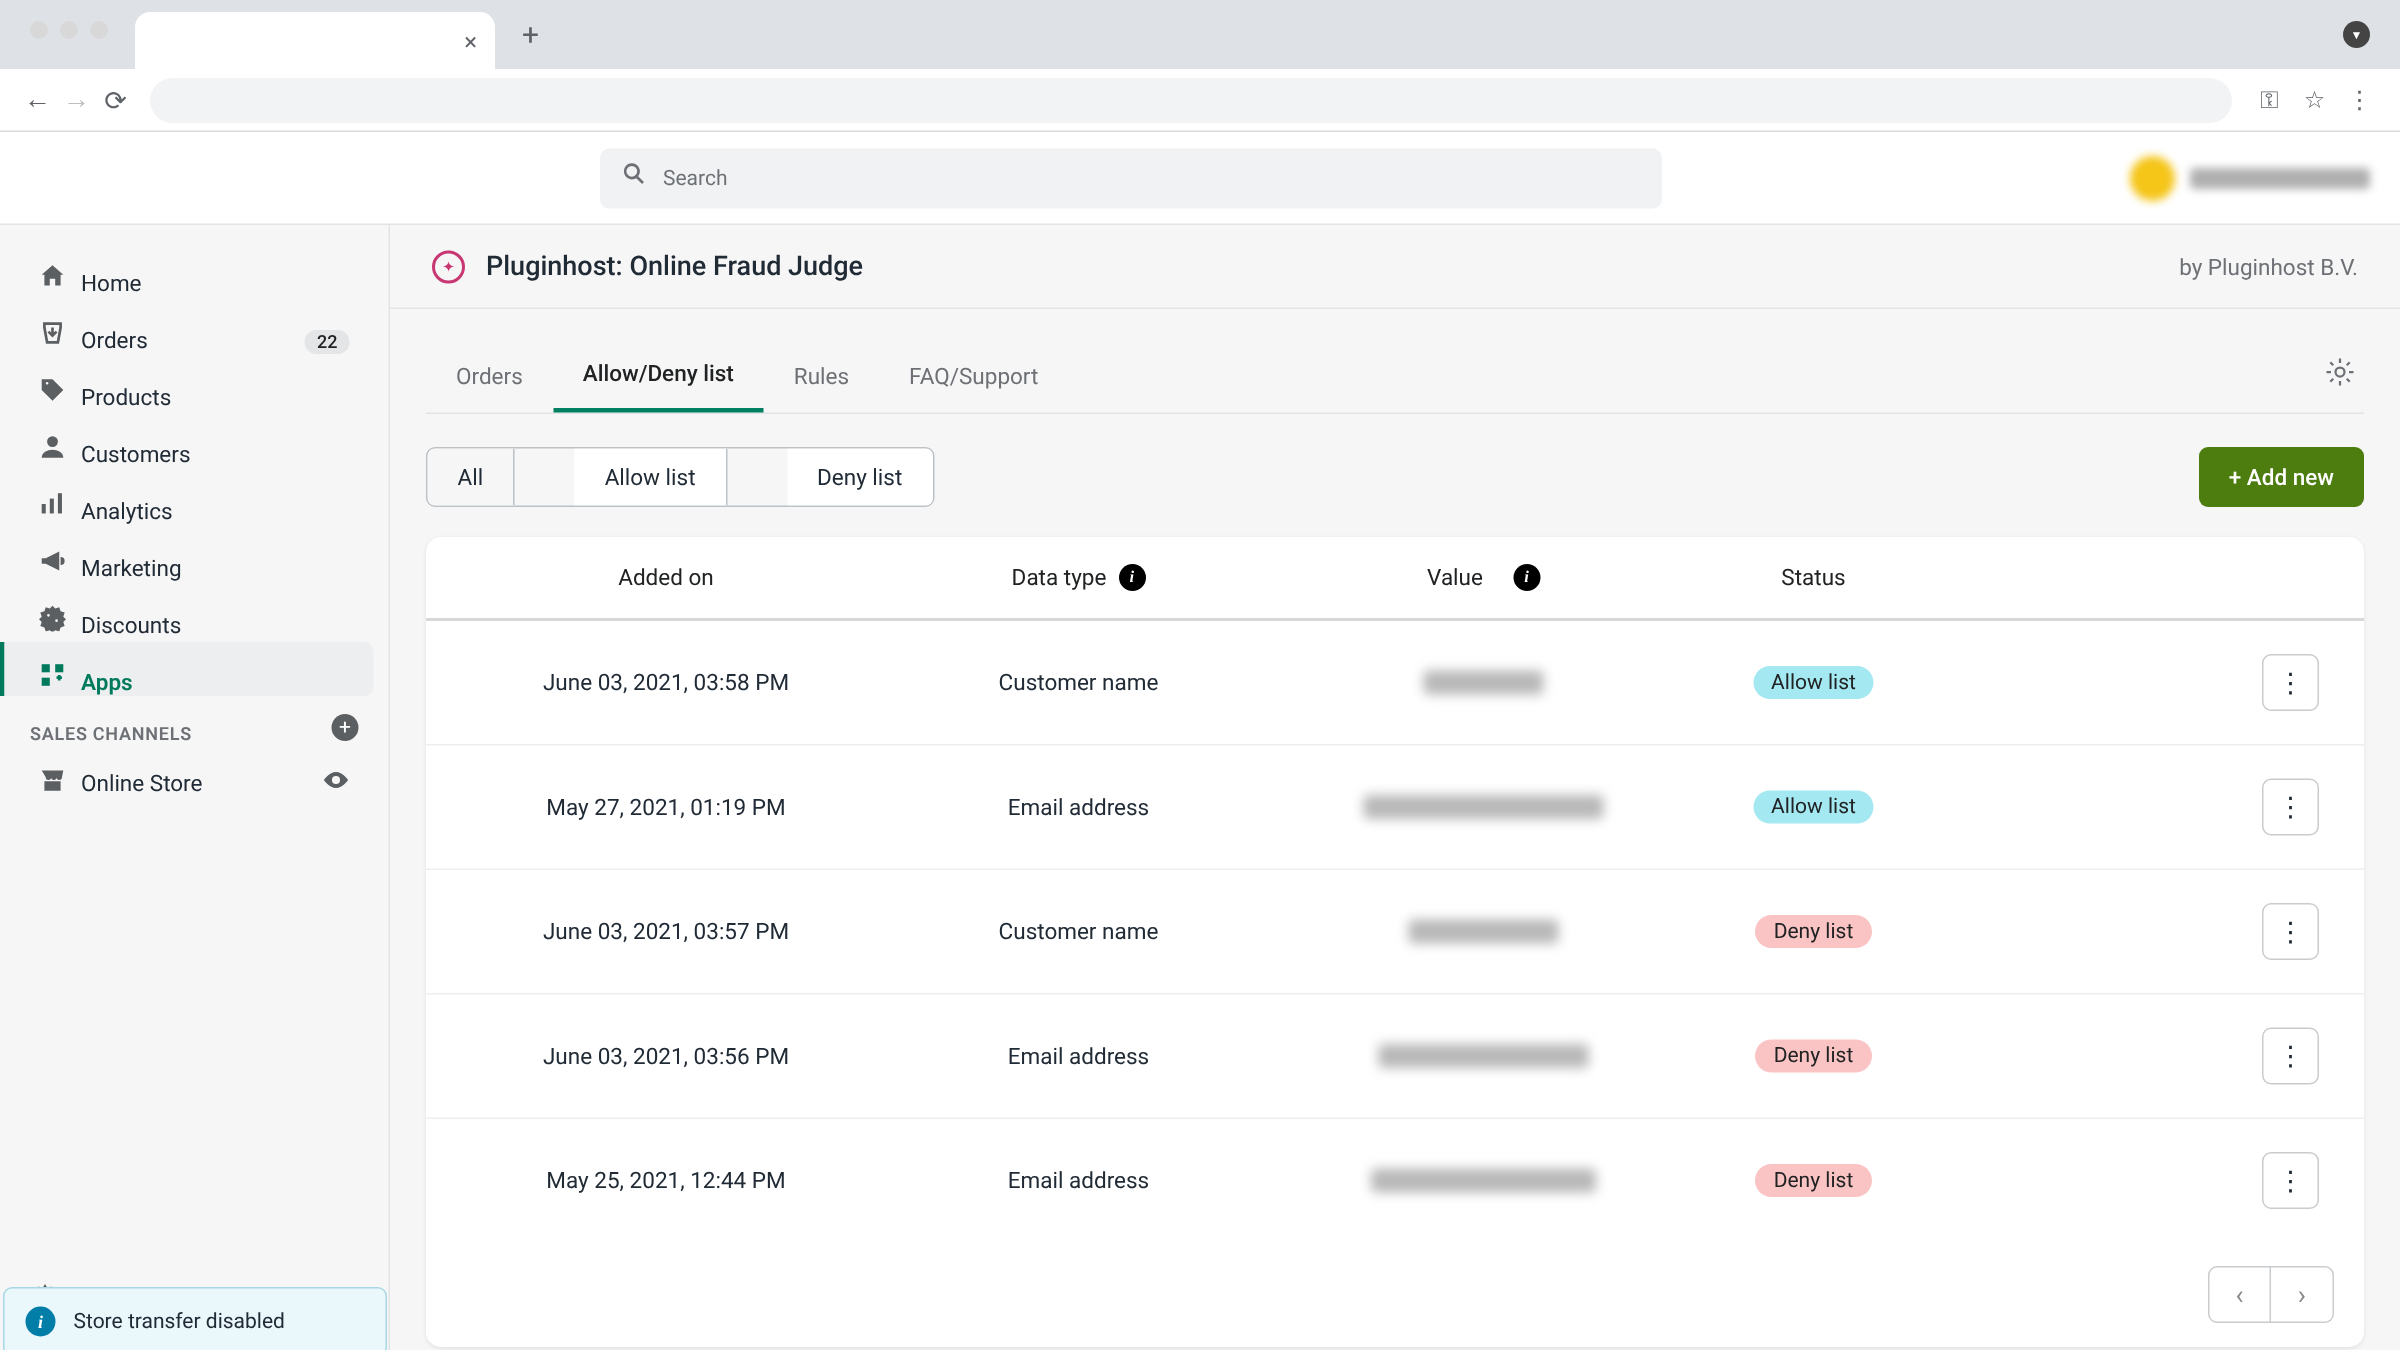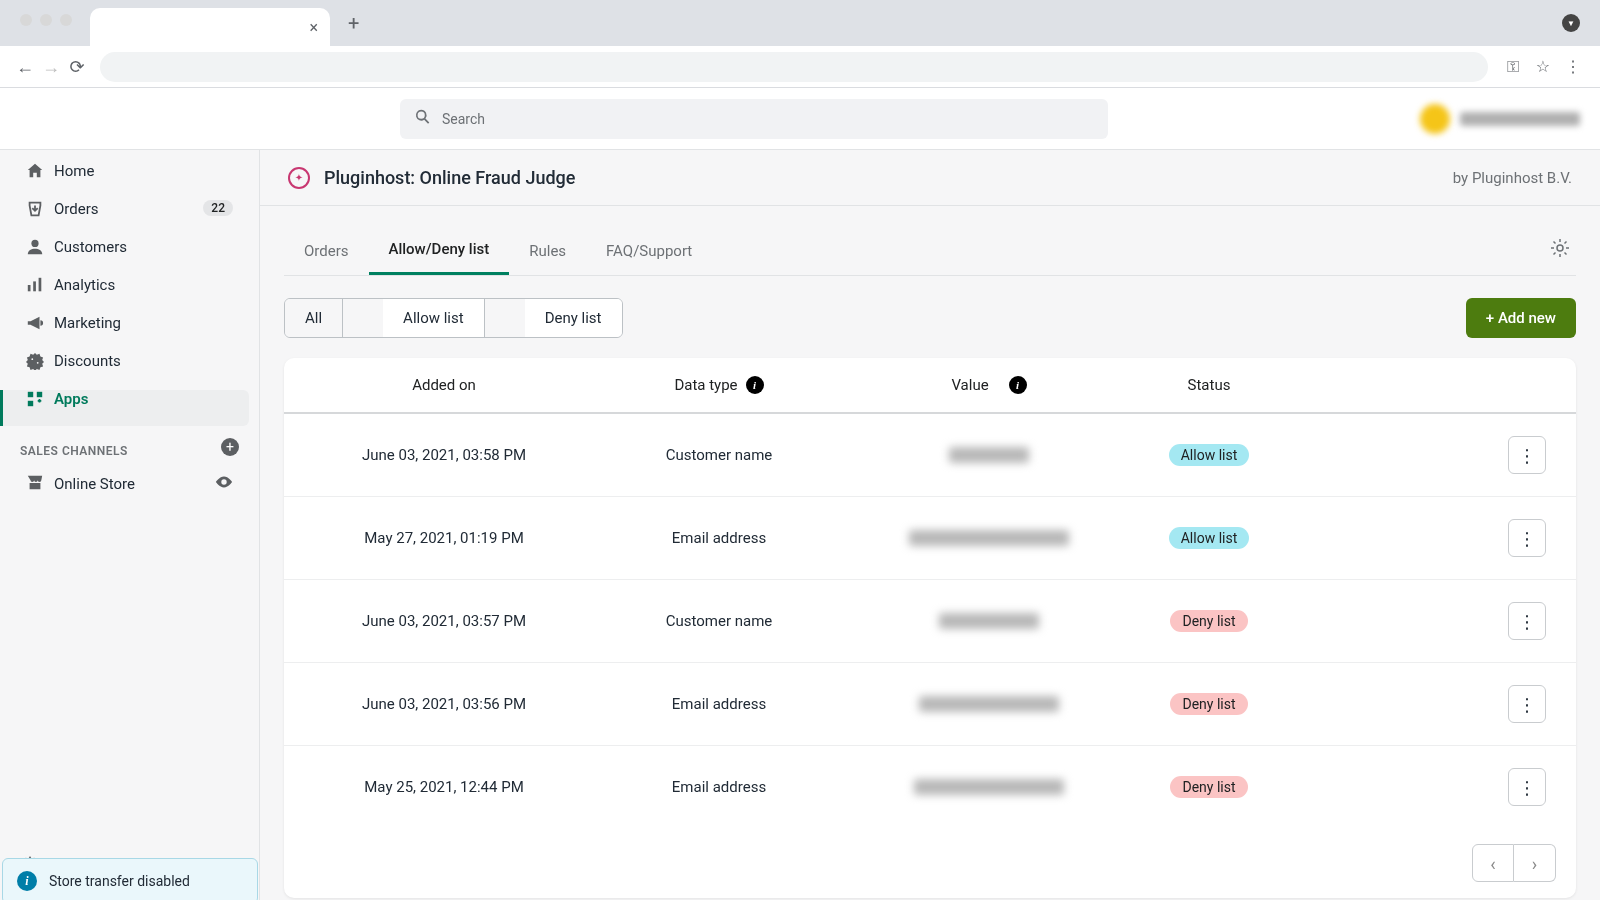--- a/index.html
+++ b/index.html
@@ -26,21 +26,21 @@
 .search-icon { margin-right: 10px; font-size:18px; }
 .account { margin-left: auto; display: flex; align-items: center; gap: 10px; }
 .avatar { width: 30px; height: 30px; border-radius: 50%; background: #f5c518; filter: blur(3px); }
 .account-name { width: 120px; height: 14px; background: #b0b0b0; border-radius: 3px; filter: blur(3px); }
 
 
 .layout { display: flex; height: calc(900px - 46px - 42px - 62px); }
 
 
 .sidebar { width: 260px; background: #f6f6f7; border-right: 1px solid #e1e3e5; display: flex; flex-direction: column; padding: 12px 0; position: relative; }
-.sidebar-item { display: flex; align-items: flex-start; height: 36px; padding: 0 16px; font-size: 15px; cursor: pointer; border-radius: 6px; margin: 0 10px 2px; }
+.sidebar-item { display: flex; align-items: flex-end; height: 36px; padding: 0 16px; font-size: 15px; cursor: pointer; border-radius: 6px; margin: 0 10px 2px; }
 .sidebar-item .icon { width: 28px; font-size: 17px; color: #5c5f62; }
 .sidebar-item .label { flex: 1; }
 .sidebar-item .badge { background: #e4e5e7; color: #202223; font-size: 12px; padding: 1px 8px; border-radius: 10px; font-weight: 500; }
 .sidebar-item.active { background: #edeeef; font-weight: 600; color: #007a5c; border-left: 3px solid #007a5c; border-radius: 0 6px 6px 0; margin-left: 0; padding-left: 23px; }
 .sidebar-item.active .icon { color: #007a5c; }
 .sidebar-heading { font-size: 12px; color: #6d7175; font-weight: 600; padding: 16px 20px 8px; letter-spacing: 0.5px; }
 .channel-item { display: flex; align-items: center; height: 36px; padding: 0 16px; font-size: 15px; cursor: pointer; margin: 0 10px; }
 .channel-item .icon { width: 28px; font-size: 17px; color: #5c5f62; }
 .channel-item .label { flex: 1; }
 .channel-item .trailing { color: #5c5f62; font-size: 16px; }
@@ -152,20 +152,28 @@
         <svg width="18" height="18" viewBox="0 0 20 20" fill="#5c5f62">
             <path d="M4 3h12v3l-2 11H6L4 6zM10 6v6m-3-3l3 3 3-3" stroke="#5c5f62" stroke-width="2" fill="none"></path>
           </svg>
       </span>
       <span class="label">Orders</span>
       <span class="badge">22</span>
     </div>
     <div class="sidebar-item">
       <span class="icon">
         <svg width="18" height="18" viewBox="0 0 20 20" fill="#5c5f62">
+            <path d="M2 2h8l8 8-8 8-8-8zM6 6a1 1 0 100-2 1 1 0 000 2z"></path>
+          </svg>
+      </span>
+      <span class="label">Products</span>
+    </div>
+    <div class="sidebar-item">
+      <span class="icon">
+        <svg width="18" height="18" viewBox="0 0 20 20" fill="#5c5f62">
             <circle cx="10" cy="6" r="4"></circle>
             <path d="M2 18c0-4 4-6 8-6s8 2 8 6z"></path>
           </svg>
       </span>
       <span class="label">Customers</span>
     </div>
     <div class="sidebar-item">
       <span class="icon">
         <svg width="18" height="18" viewBox="0 0 20 20" fill="#5c5f62">
             <rect x="2" y="10" width="3" height="7"></rect>

